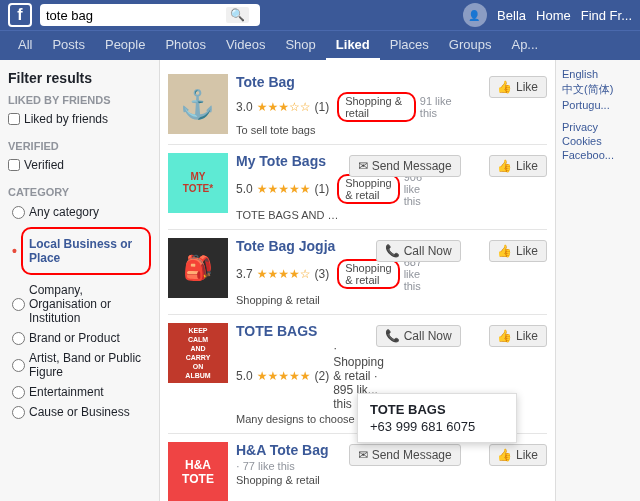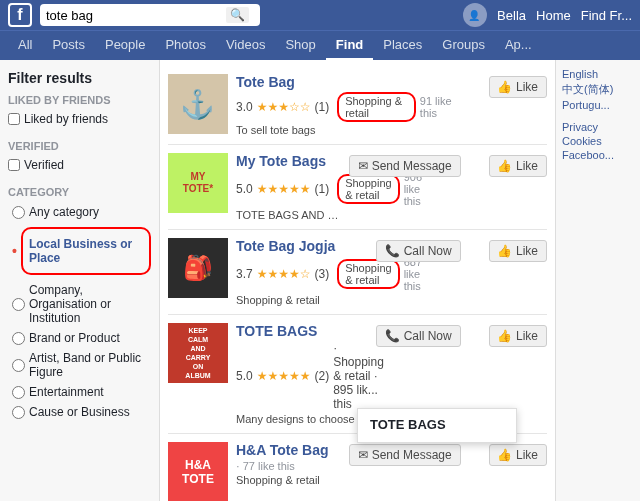--- a/index.html
+++ b/index.html
@@ -245,21 +245,21 @@
   </div>
 </div>
 
 <div id="navtabs">
   <div class="nav-tab">All</div>
   <div class="nav-tab">Posts</div>
   <div class="nav-tab">People</div>
   <div class="nav-tab">Photos</div>
   <div class="nav-tab">Videos</div>
   <div class="nav-tab">Shop</div>
-  <div class="nav-tab active">Find</div>
+  <div class="nav-tab active">Liked</div>
   <div class="nav-tab">Places</div>
   <div class="nav-tab">Groups</div>
   <div class="nav-tab">Ap...</div>
 </div>
 
 <div id="main">
 
   <div id="sidebar">
     <h3>Filter results</h3>
 
@@ -328,21 +328,21 @@
           <span class="likes-count">91 like this</span>
         </div>
         <div class="result-desc">To sell tote bags</div>
       </div>
       <div class="result-actions">
         <button class="btn-like">👍 Like</button>
       </div>
     </div>
 
     <div class="result-card">
-      <div class="result-thumb thumb-bg-gray" style="background:#bef264; display:flex; align-items:center; justify-content:center;">
+      <div class="result-thumb thumb-bg-gray" style="background:#5eead4; display:flex; align-items:center; justify-content:center;">
         <span class="thumb-mytote" style="color:#c0392b; font-size:10px; font-weight:bold; text-align:center;">MY<br>TOTE*</span>
       </div>
       <div class="result-info">
         <div class="result-name">My Tote Bags</div>
         <div class="result-rating">
           <span>5.0</span>
           <span class="stars">★★★★★</span>
           <span>(1)</span>
           <span class="result-category-badge">Shopping &amp; retail</span>
           <span class="likes-count">906 like this</span>
@@ -390,20 +390,21 @@
         </div>
         <div class="result-desc">Many designs to choose fr... materials are used. Specia...</div>
       </div>
       <div class="result-actions">
         <button class="btn-action">📞 Call Now</button>
         <button class="btn-like">👍 Like</button>
       </div>
 
       <div id="tooltip-popup">
         <div class="tooltip-name">TOTE BAGS</div>
+        <div class="tooltip-phone">+63 999 681 6075</div>
       </div>
     </div>
 
     <div class="result-card">
       <div class="result-thumb" style="background:#ef4444; display:flex; align-items:center; justify-content:center;">
         <span class="thumb-ha" style="font-size:12px; font-weight:bold; color:white; text-align:center;">H&amp;A<br>TOTE</span>
       </div>
       <div class="result-info">
         <div class="result-name">H&amp;A Tote Bag</div>
         <div class="result-rating">

